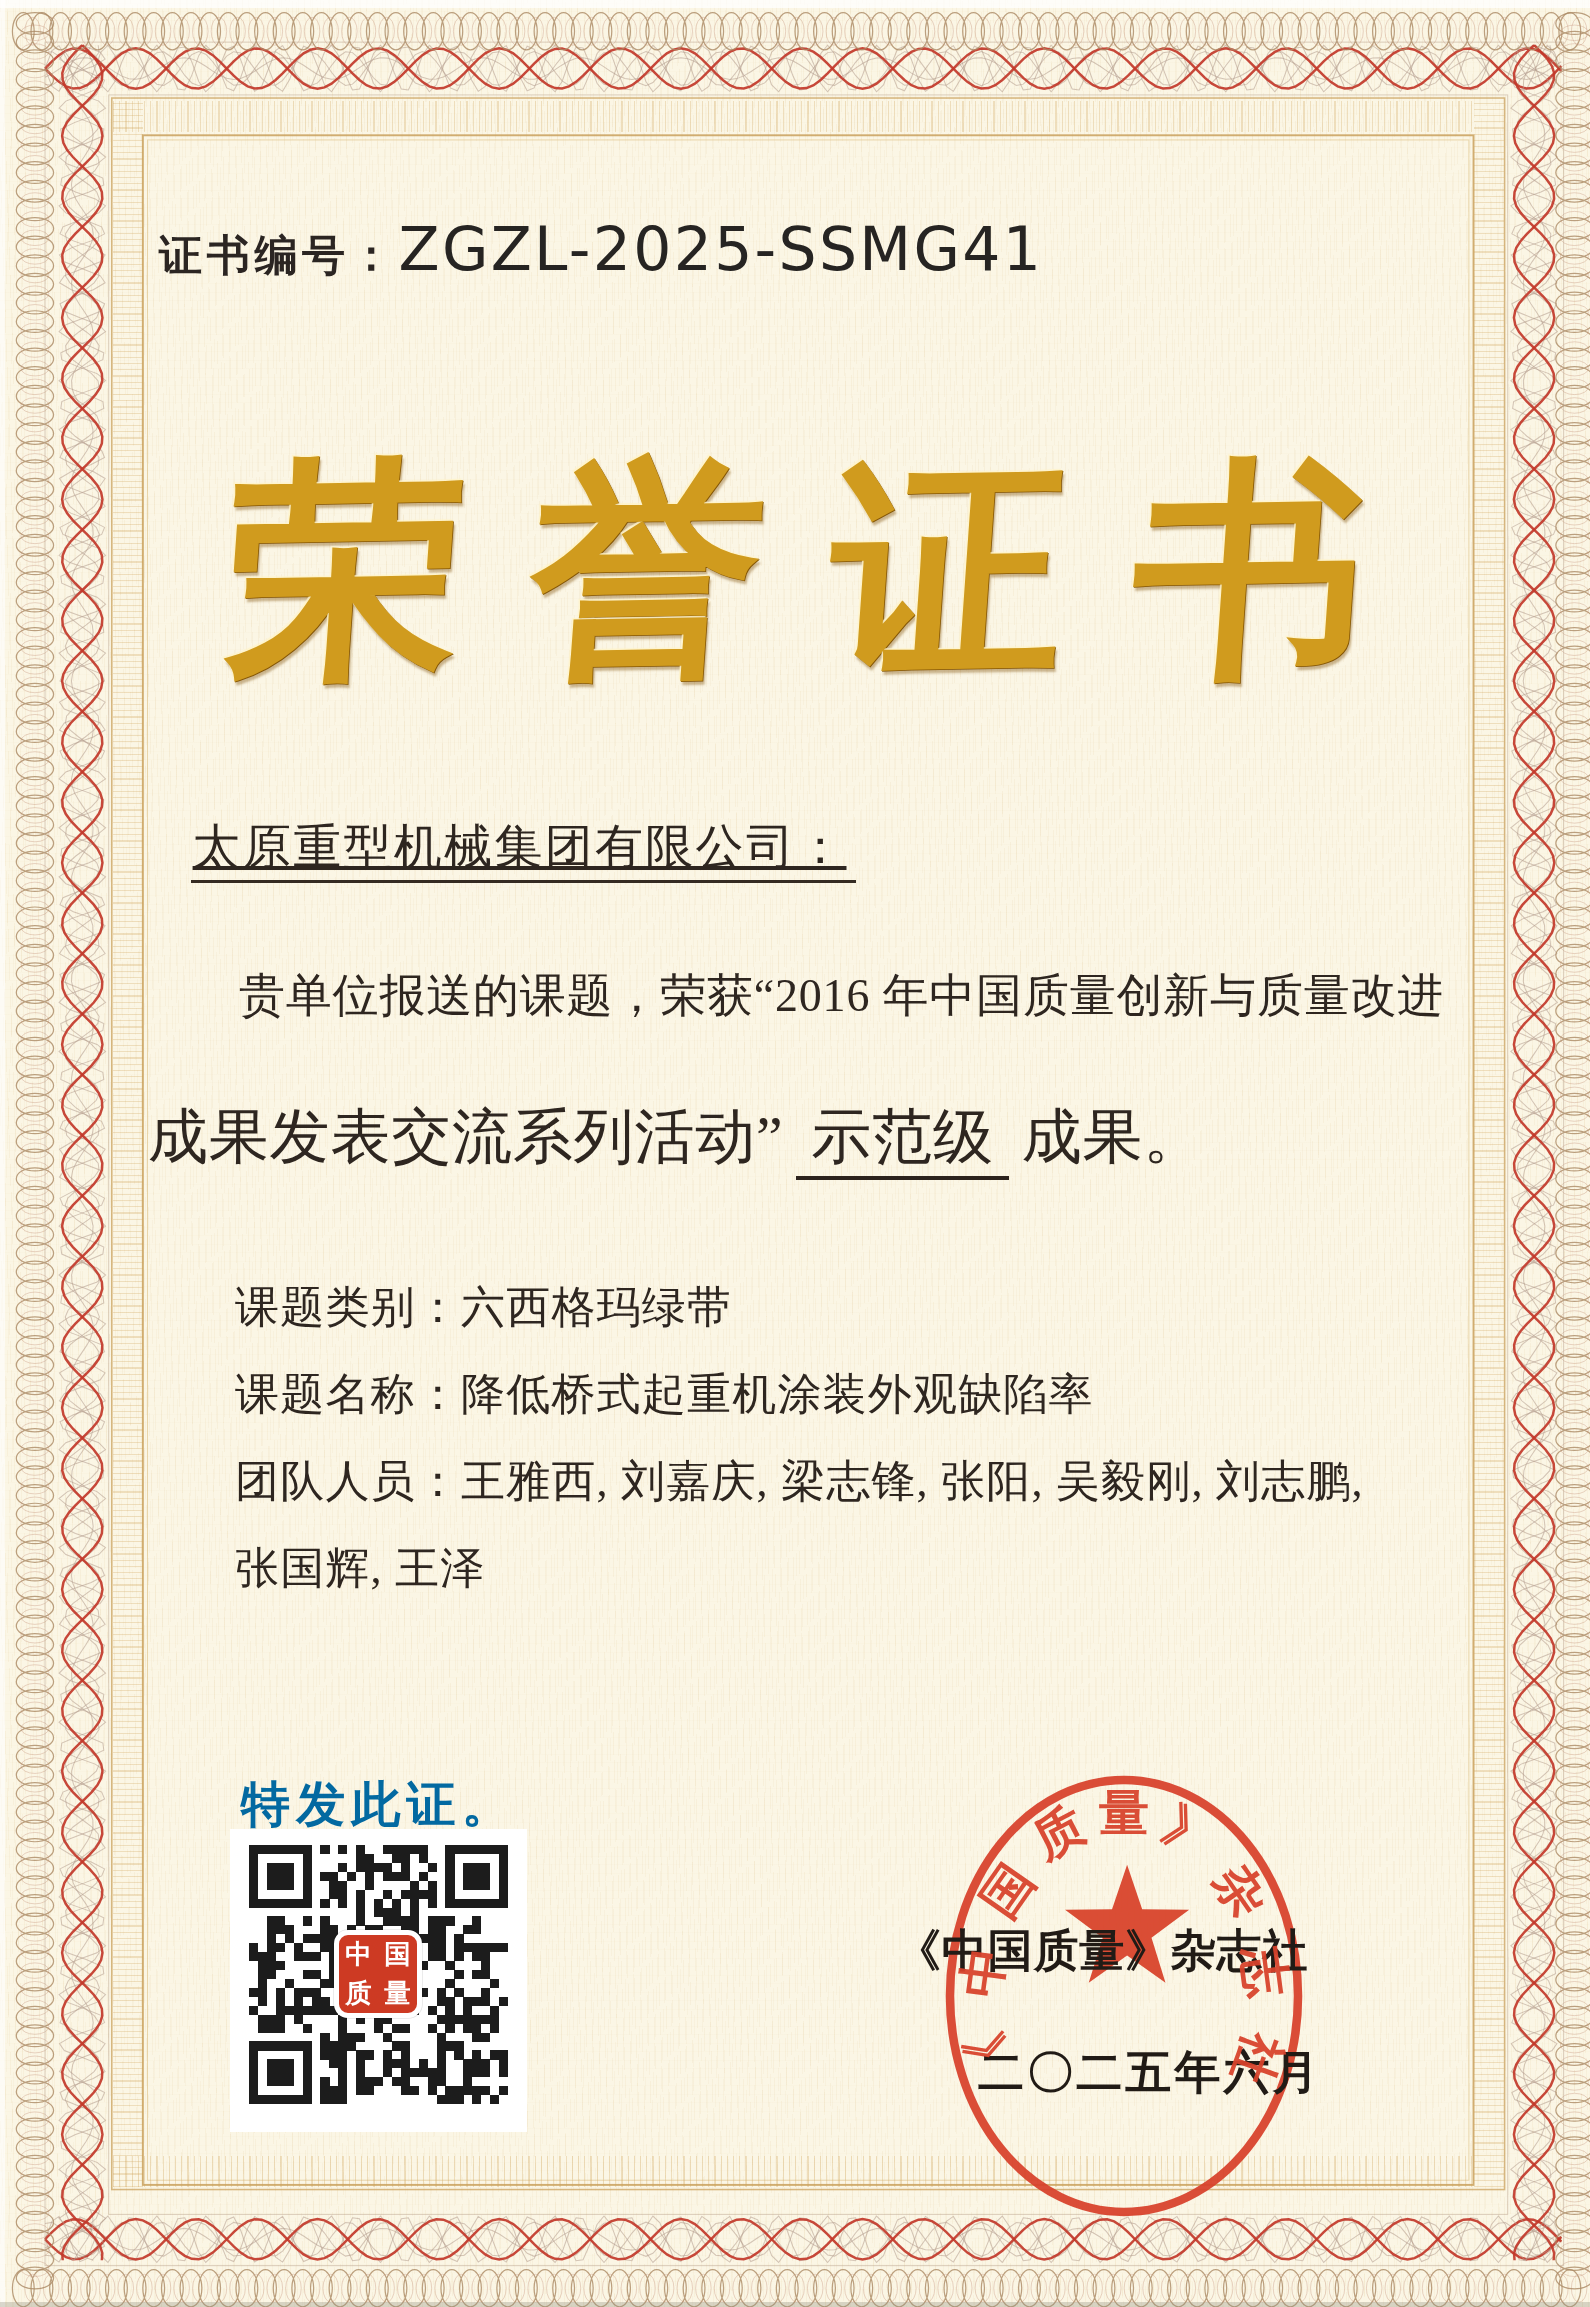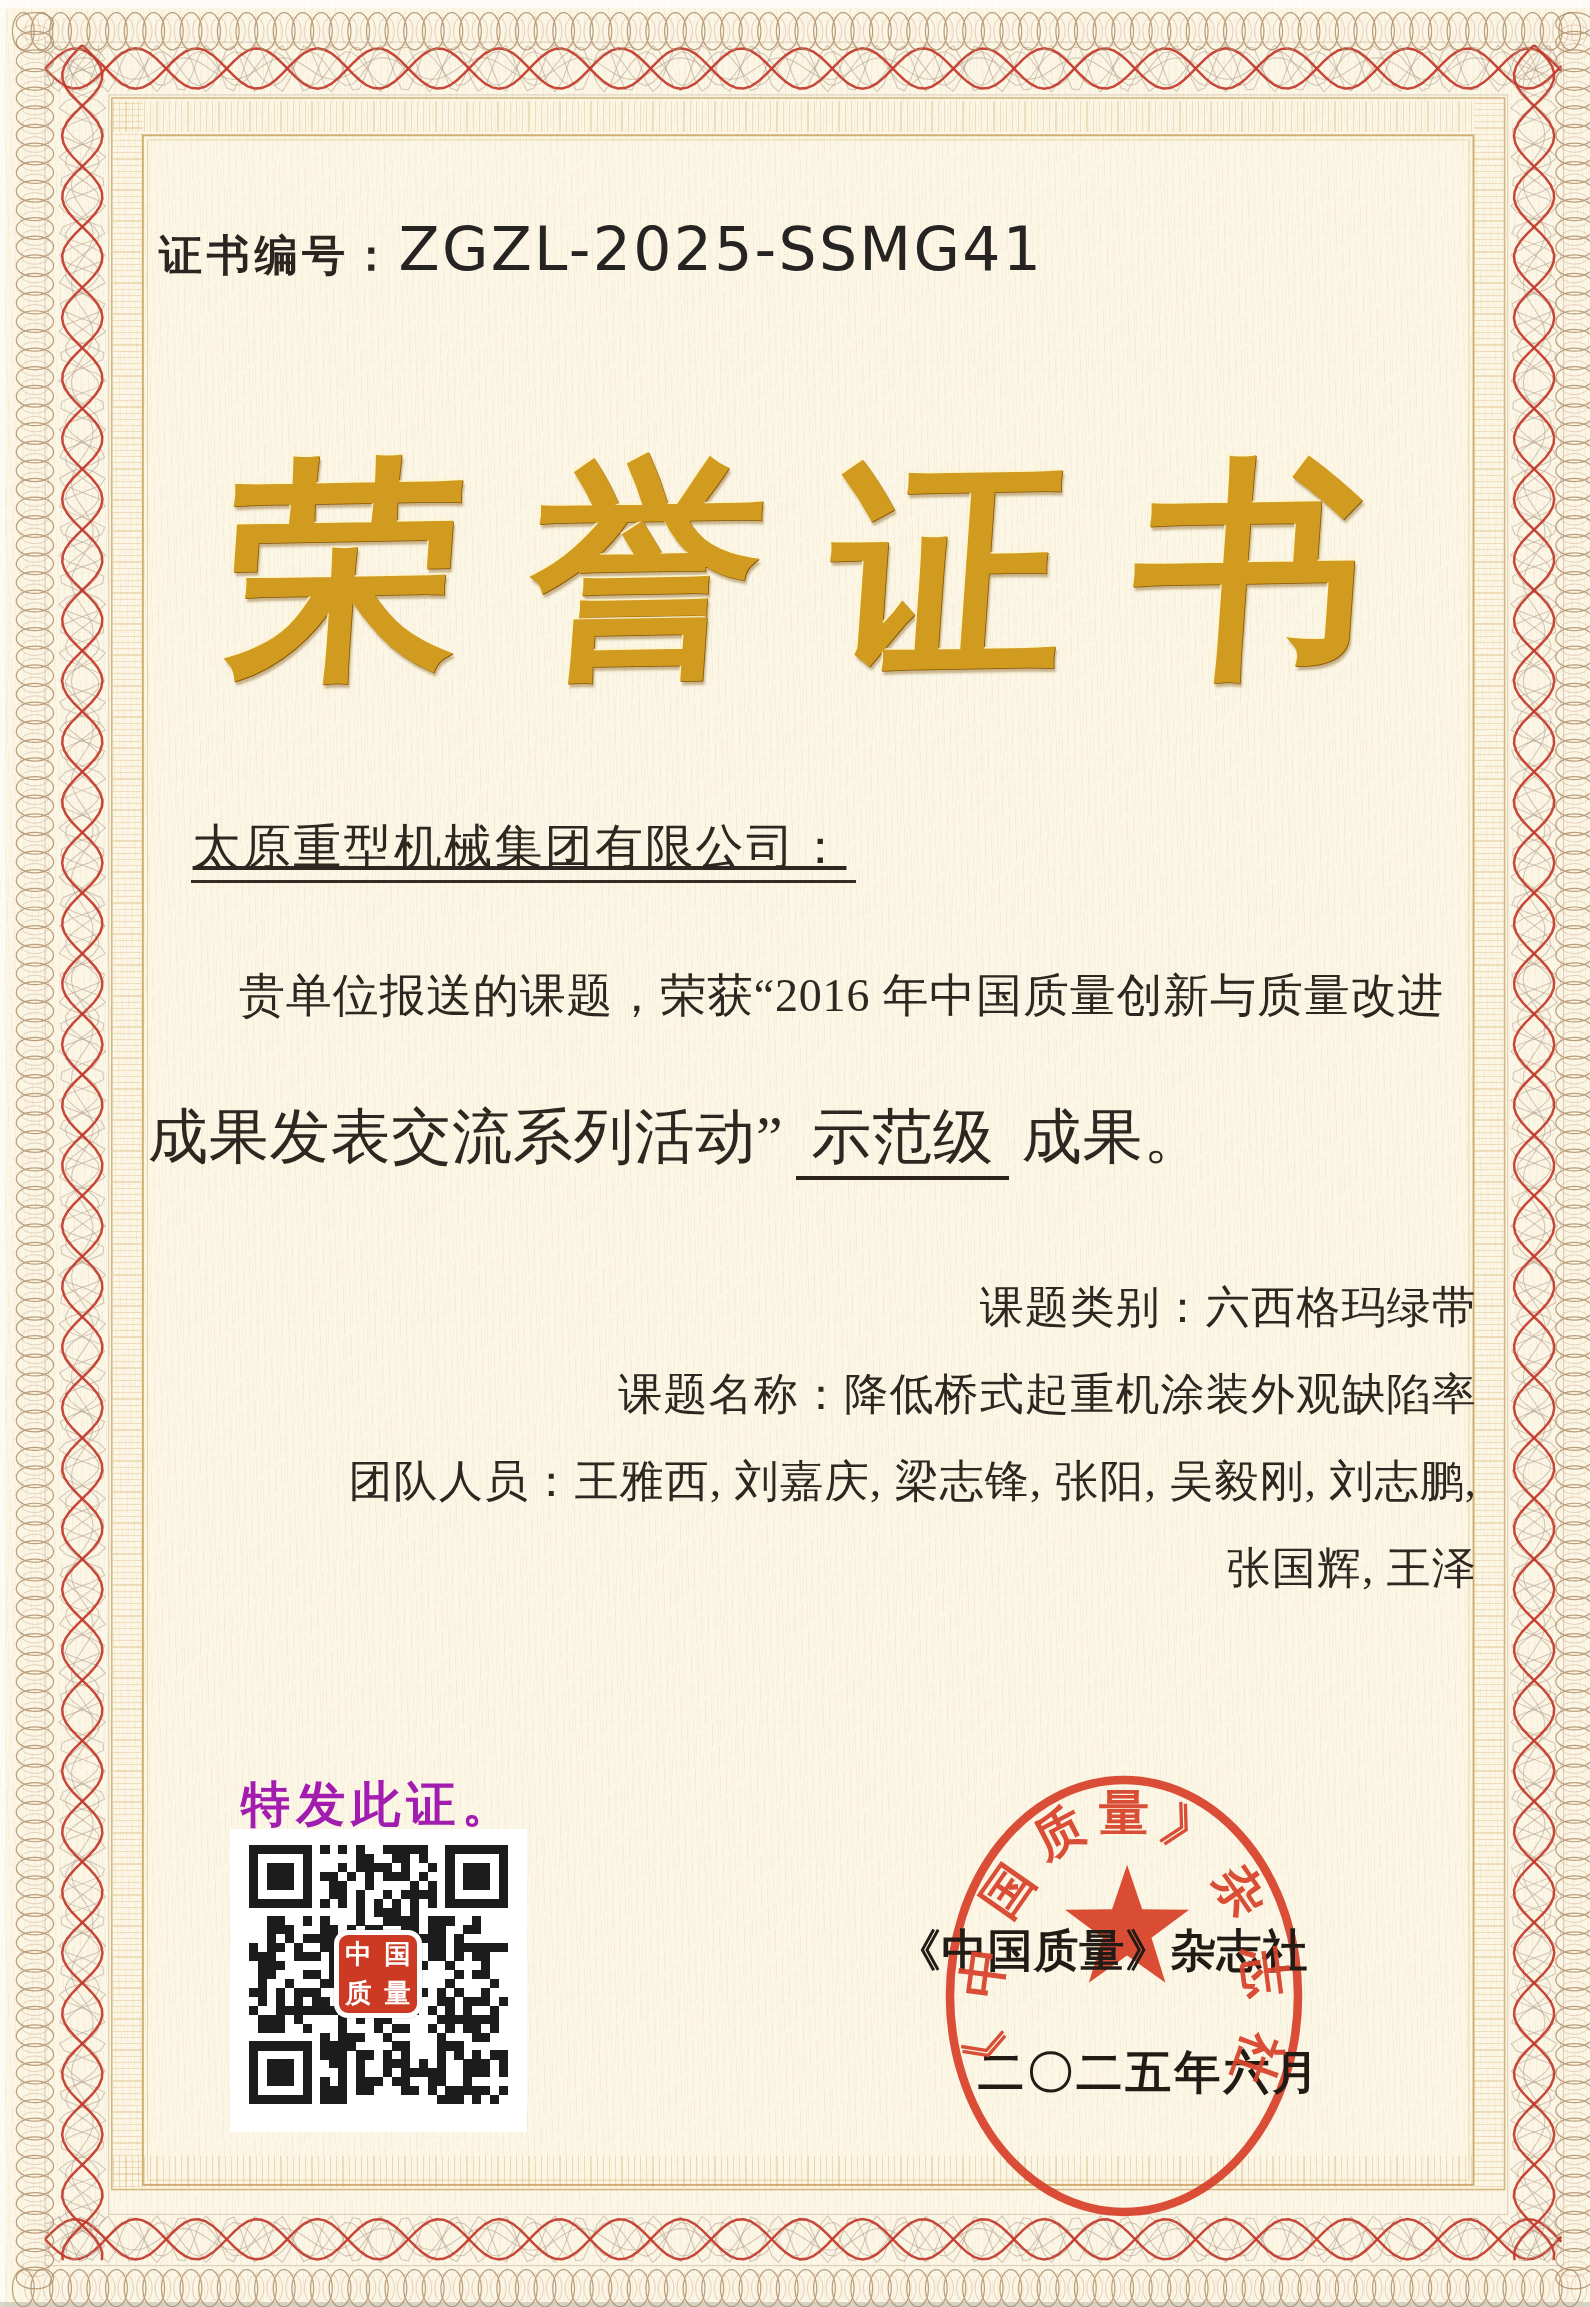--- a/index.html
+++ b/index.html
@@ -34,24 +34,24 @@
 
   .recipient{
     position:absolute;left:191px;top:820px;font-size:48px;letter-spacing:2.3px;line-height:1.12;
     border-bottom:3.1px solid #352b22;padding:0 9.3px 6.2px 1.6px;font-weight:500;white-space:nowrap;text-decoration:underline;
   }
 
   .body-l1{position:absolute;left:239px;top:971px;font-size:46px;letter-spacing:0.8px;line-height:1.1;white-space:nowrap;font-weight:500;}
   .body-l2{position:absolute;left:148px;top:1104px;font-size:60px;letter-spacing:0.8px;line-height:1.1;white-space:nowrap;font-weight:500;}
   .award{display:inline-block;border-bottom:4.7px solid #2c231d;padding:0 15.5px 9.3px;margin:0 12.4px;line-height:1;}
 
-  .rows{position:absolute;left:235px;top:1264px;width:1242px;font-size:44px;letter-spacing:1.2px;font-weight:500;text-align:right;}
+  .rows{position:absolute;left:235px;top:1264px;width:1242px;font-size:44px;letter-spacing:1.2px;font-weight:500;}
   .row-line{line-height:87px;white-space:nowrap;}
 
-  .issue{position:absolute;left:241px;top:1772px;font-size:49px;font-weight:700;letter-spacing:6.2px;white-space:nowrap;color:#a21caf;}
+  .issue{position:absolute;left:241px;top:1772px;font-size:49px;font-weight:700;letter-spacing:6.2px;white-space:nowrap;color:#0369a1;}
 
   .qr-patch{position:absolute;left:230px;top:1829px;width:297px;height:303px;background:#ffffff;}
   #qrsvg{position:absolute;left:18.6px;top:15.5px;width:259px;height:259px;shape-rendering:crispEdges;}
   .qr-logo{
     position:absolute;left:104px;top:101px;width:78px;height:78px;
     background:#cd3a23;border:5.4px solid #fff;border-radius:14px;
     box-shadow:0 0 0 0.8px rgba(0,0,0,.10);
     display:grid;grid-template-columns:1fr 1fr;place-items:center;
   }
   .qr-logo span{font-size:26.4px;color:#fff;font-weight:700;line-height:1;font-family:"Liberation Serif",serif;}

